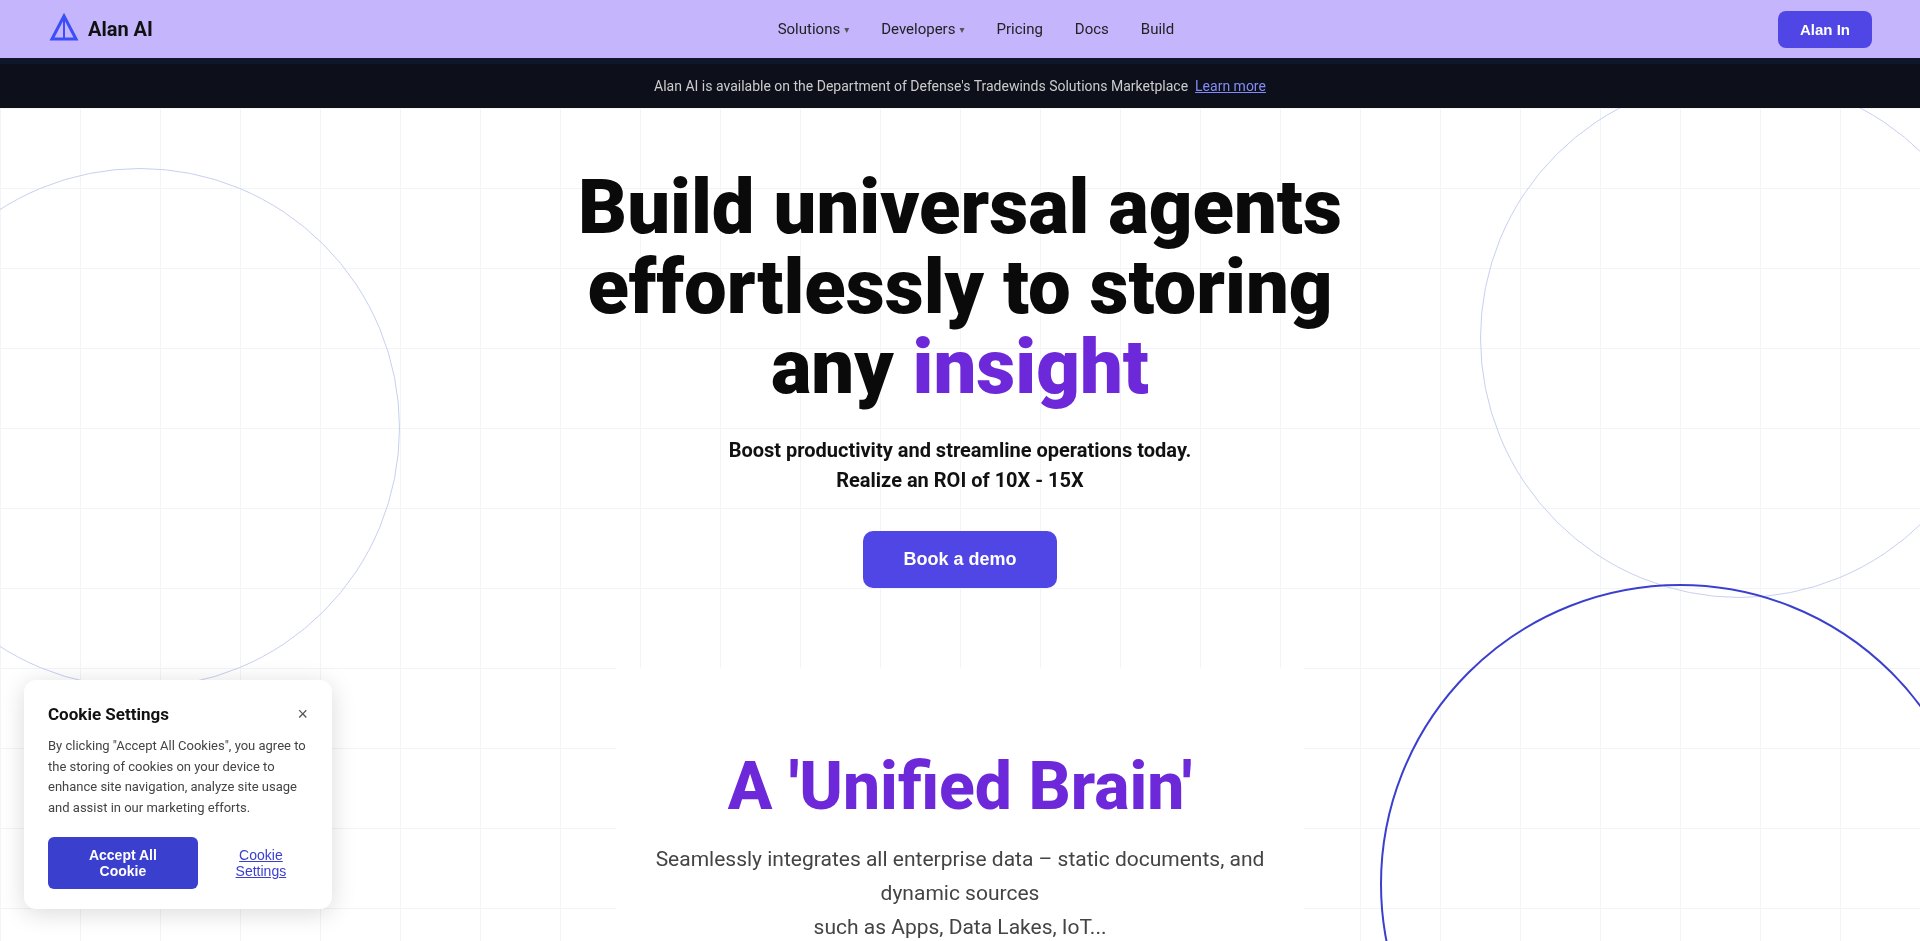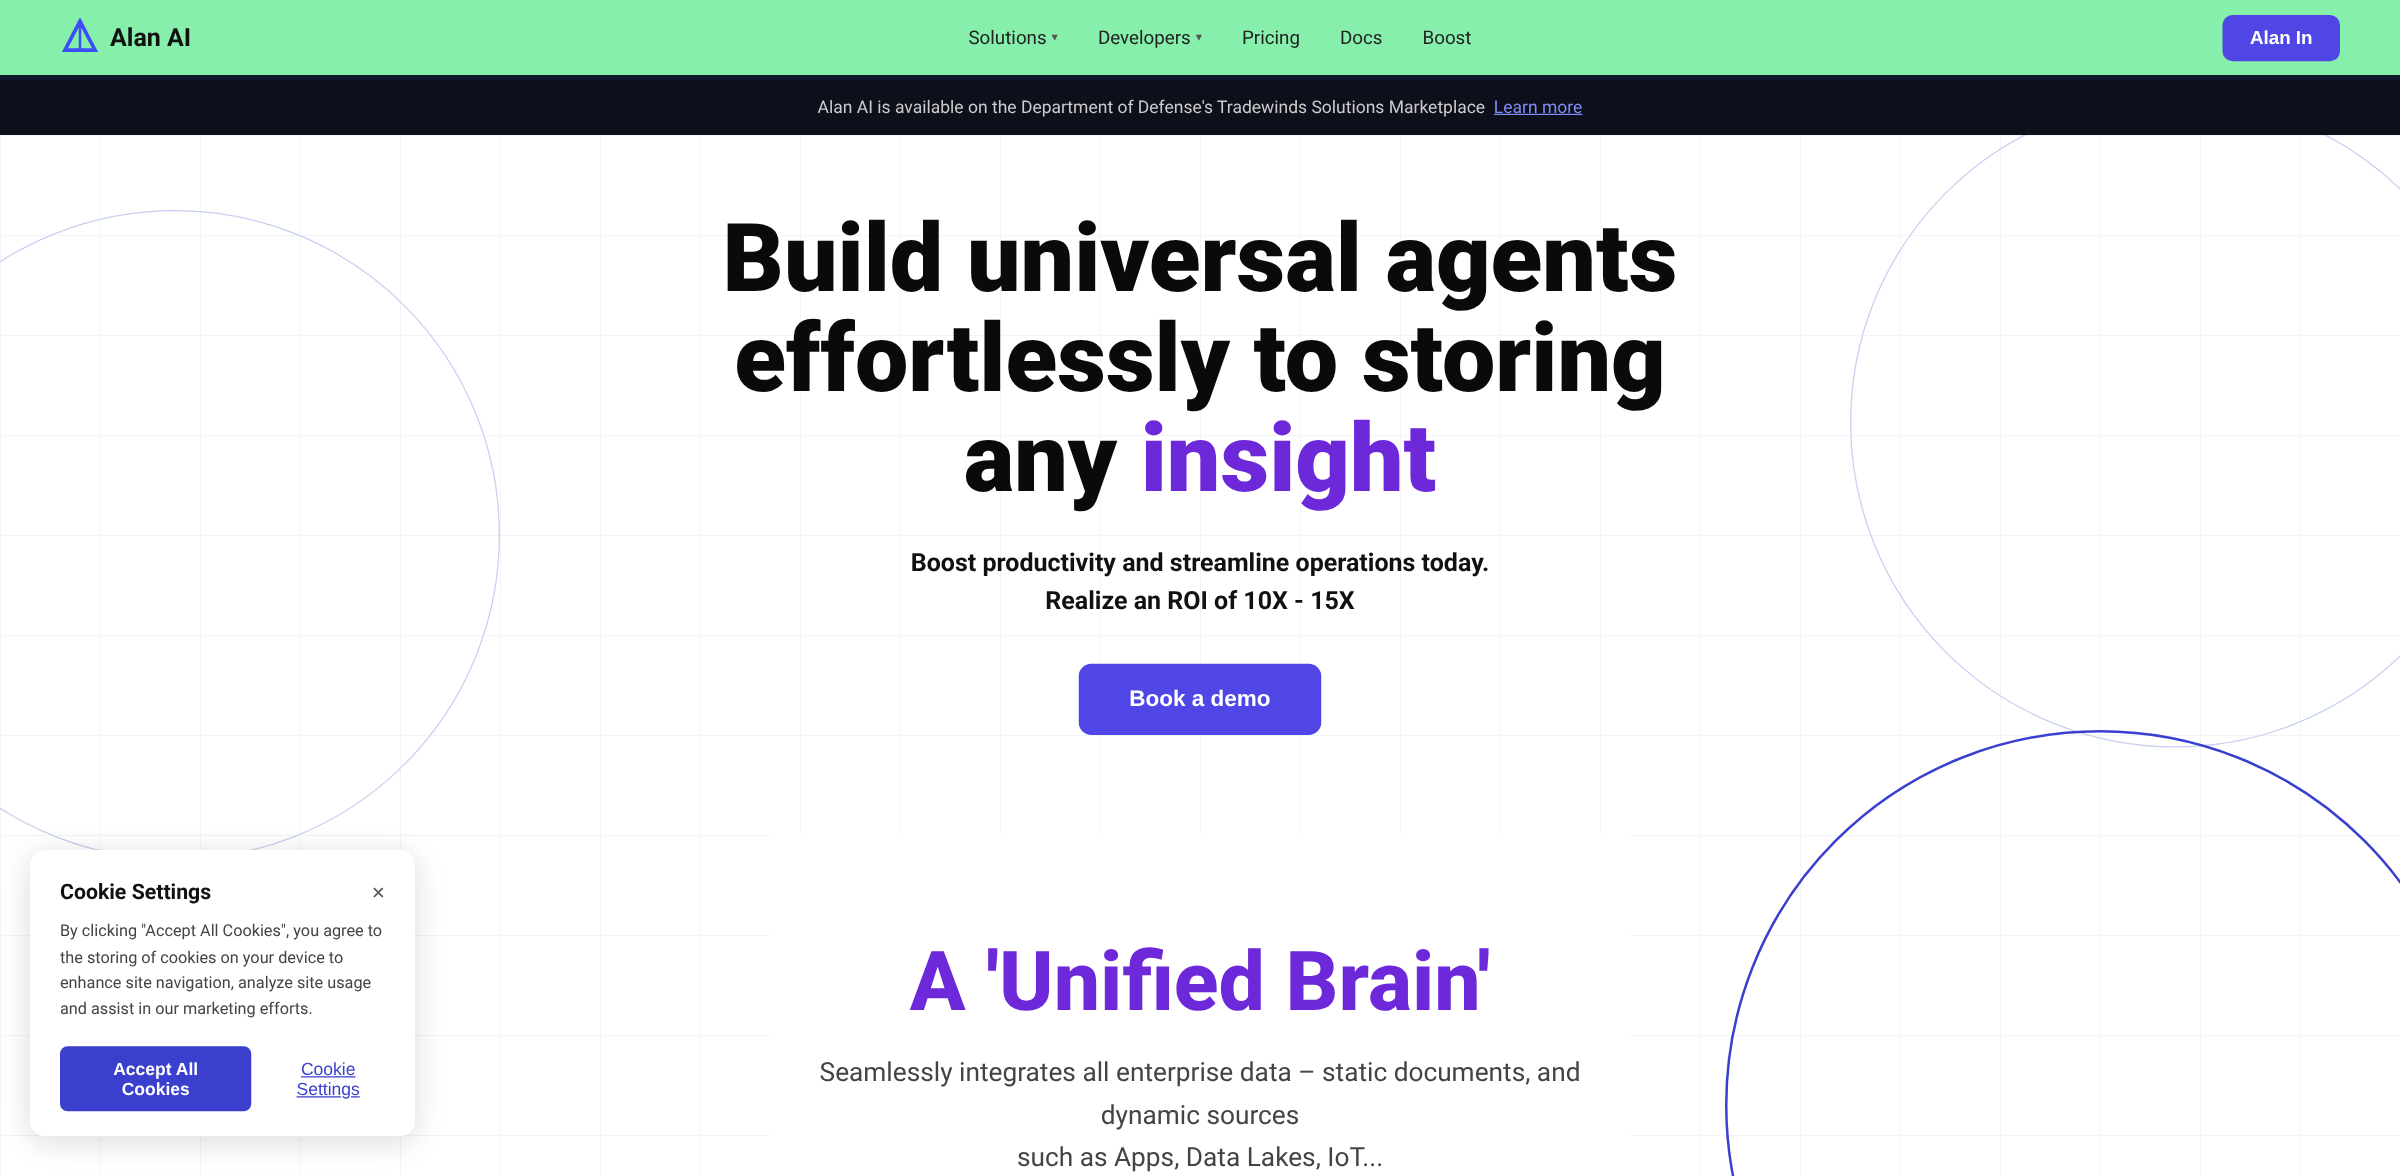--- a/index.html
+++ b/index.html
@@ -1,22 +1,22 @@
 <!DOCTYPE html>
 <html><head>
   <meta charset="utf-8">
   <style>
     * { margin: 0; padding: 0; box-sizing: border-box; }
     body { font-family: -apple-system, BlinkMacSystemFont, 'Segoe UI', Roboto, sans-serif; background: #fff; overflow-x: hidden; }
 
     
     nav {
       display: flex; align-items: center; justify-content: space-between;
-      padding: 0 48px; height: 64px; background: #86efac;
-      border-bottom: 4px solid #0f172a; position: relative; z-index: 100;
+      padding: 0 48px; height: 64px; background: #c4b5fd;
+      border-bottom: 6px solid #0f172a; position: relative; z-index: 100;
     }
     .nav-logo { display: flex; align-items: center; gap: 8px; }
     .logo-icon { width: 32px; height: 32px; }
     .logo-text { font-size: 20px; font-weight: 700; color: #111; }
     .nav-links { display: flex; align-items: center; gap: 32px; margin-left: 21px; }
     .nav-link { font-size: 15px; color: #222; text-decoration: none; cursor: pointer; display: flex; align-items: center; gap: 4px; }
     .chevron { font-size: 10px; color: #555; }
     .btn-signin {
       background: #4f46e5; color: #fff; border: none; border-radius: 8px;
       padding: 10px 22px; font-size: 15px; font-weight: 600; cursor: pointer;
@@ -137,21 +137,21 @@
     <a class="nav-link">
       <span>Solutions</span>
       <span class="chevron">▾</span>
     </a>
     <a class="nav-link">
       <span>Developers</span>
       <span class="chevron">▾</span>
     </a>
     <a class="nav-link">Pricing</a>
     <a class="nav-link">Docs</a>
-    <a class="nav-link">Boost</a>
+    <a class="nav-link">Build</a>
   </div>
   <button class="btn-signin">Alan In</button>
 </nav>
 
 <div class="announcement-bar">
   <span>Alan AI is available on the Department of Defense's Tradewinds Solutions Marketplace</span>
   &nbsp;<a href="#">Learn more</a>
 </div>
 
 <section class="hero">
@@ -183,16 +183,16 @@
   </div>
 </section>
 
 <div class="cookie-banner">
   <div class="cookie-header">
     <span class="cookie-title">Cookie Settings</span>
     <button class="cookie-close">×</button>
   </div>
   <p class="cookie-text">By clicking "Accept All Cookies", you agree to the storing of cookies on your device to enhance site navigation, analyze site usage and assist in our marketing efforts.</p>
   <div class="cookie-actions">
-    <button class="btn-accept-cookies">Accept All Cookies</button>
+    <button class="btn-accept-cookies">Accept All Cookie</button>
     <button class="btn-cookie-settings">Cookie Settings</button>
   </div>
 </div>
 
 </body></html>

